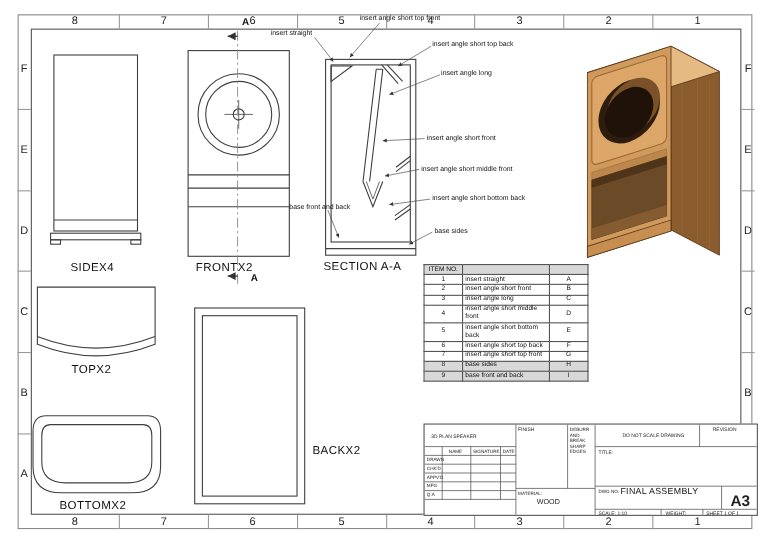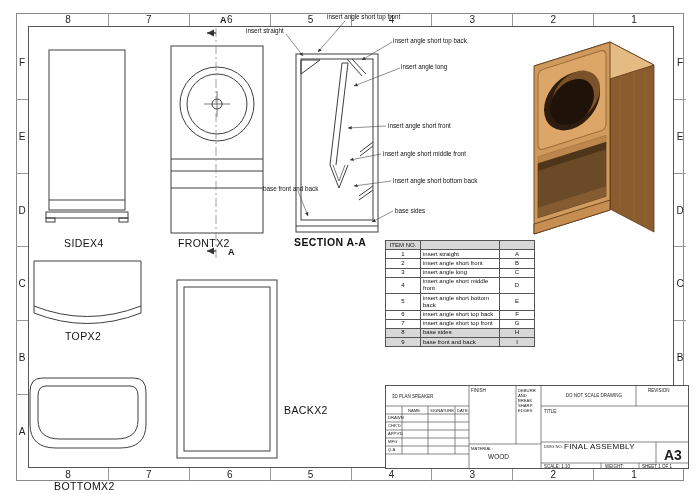--- a/index.html
+++ b/index.html
@@ -12,21 +12,21 @@
   .grid-bottom{left:28px;top:468px;width:646px;height:13px;}
   .grid-left{left:16px;top:26px;width:12px;height:442px;flex-direction:column;}
   .grid-right{left:674px;top:26px;width:12px;height:442px;flex-direction:column;}
   .gcell{flex:1;display:flex;align-items:center;justify-content:center;font-size:10px;color:#222;}
   .grid-top .gcell,.grid-bottom .gcell{border-right:1px solid #999;}
   .grid-top .gcell:last-child,.grid-bottom .gcell:last-child{border-right:none;}
   .grid-left .gcell,.grid-right .gcell{border-bottom:1px solid #999;}
   .grid-left .gcell:last-child,.grid-right .gcell:last-child{border-bottom:none;}
   .dwg{position:absolute;}
   .lbl{position:absolute;font-size:10.5px;letter-spacing:.4px;color:#111;white-space:nowrap;}
-  .lbl.b{font-weight:bold;}
+  .lbl.b{font-weight:normal;}
   .callout{position:absolute;font-size:6.3px;color:#111;white-space:nowrap;}
   .arrow-letter{position:absolute;font-size:9px;font-weight:bold;color:#111;}
   .overlay{position:absolute;left:0;top:0;pointer-events:none;}
   .item-table{position:absolute;left:385px;top:240px;width:146px;border-collapse:collapse;
               font-size:6px;line-height:1.2;color:#111;table-layout:fixed;}
   .item-table th,.item-table td{border:0.7px solid #555;padding:0.5px 2px;vertical-align:middle;background:#fff;}
   .item-table .c-no{width:30px;text-align:center;}
   .item-table .c-desc{width:74px;text-align:left;}
   .item-table .c-code{width:30px;text-align:center;}
   .item-table th{font-weight:normal;text-align:left;}
@@ -135,21 +135,21 @@
     </g>
   </svg>
   <div class="lbl" style="left:65px;top:330px">TOPX2</div>
 
   <svg class="dwg" style="left:26px;top:370px" width="124" height="88">
     <g fill="none" stroke="#3f3f3f" stroke-width="1">
       <path d="M16,8 H108 Q120,8 120,22 V54 Q120,78 94,78 H30 Q4,78 4,54 V22 Q4,8 16,8 Z"></path>
       <path d="M20,16 H104 Q112,16 112,26 V50 Q112,69 90,69 H34 Q12,69 12,50 V26 Q12,16 20,16 Z"></path>
     </g>
   </svg>
-  <div class="lbl" style="left:54px;top:480px">BOTTOMX2</div>
+  <div class="lbl" style="left:54px;top:454px">BOTTOMX2</div>
 
   <svg class="dwg" style="left:174px;top:278px" width="108" height="184">
     <g fill="none" stroke="#3f3f3f" stroke-width="1">
       <rect x="3" y="2" width="100" height="178"></rect>
       <rect x="10" y="9" width="86" height="164"></rect>
     </g>
   </svg>
   <div class="lbl" style="left:284px;top:404px">BACKX2</div>
 
   <svg class="dwg" style="left:522px;top:18px" width="145" height="218">

